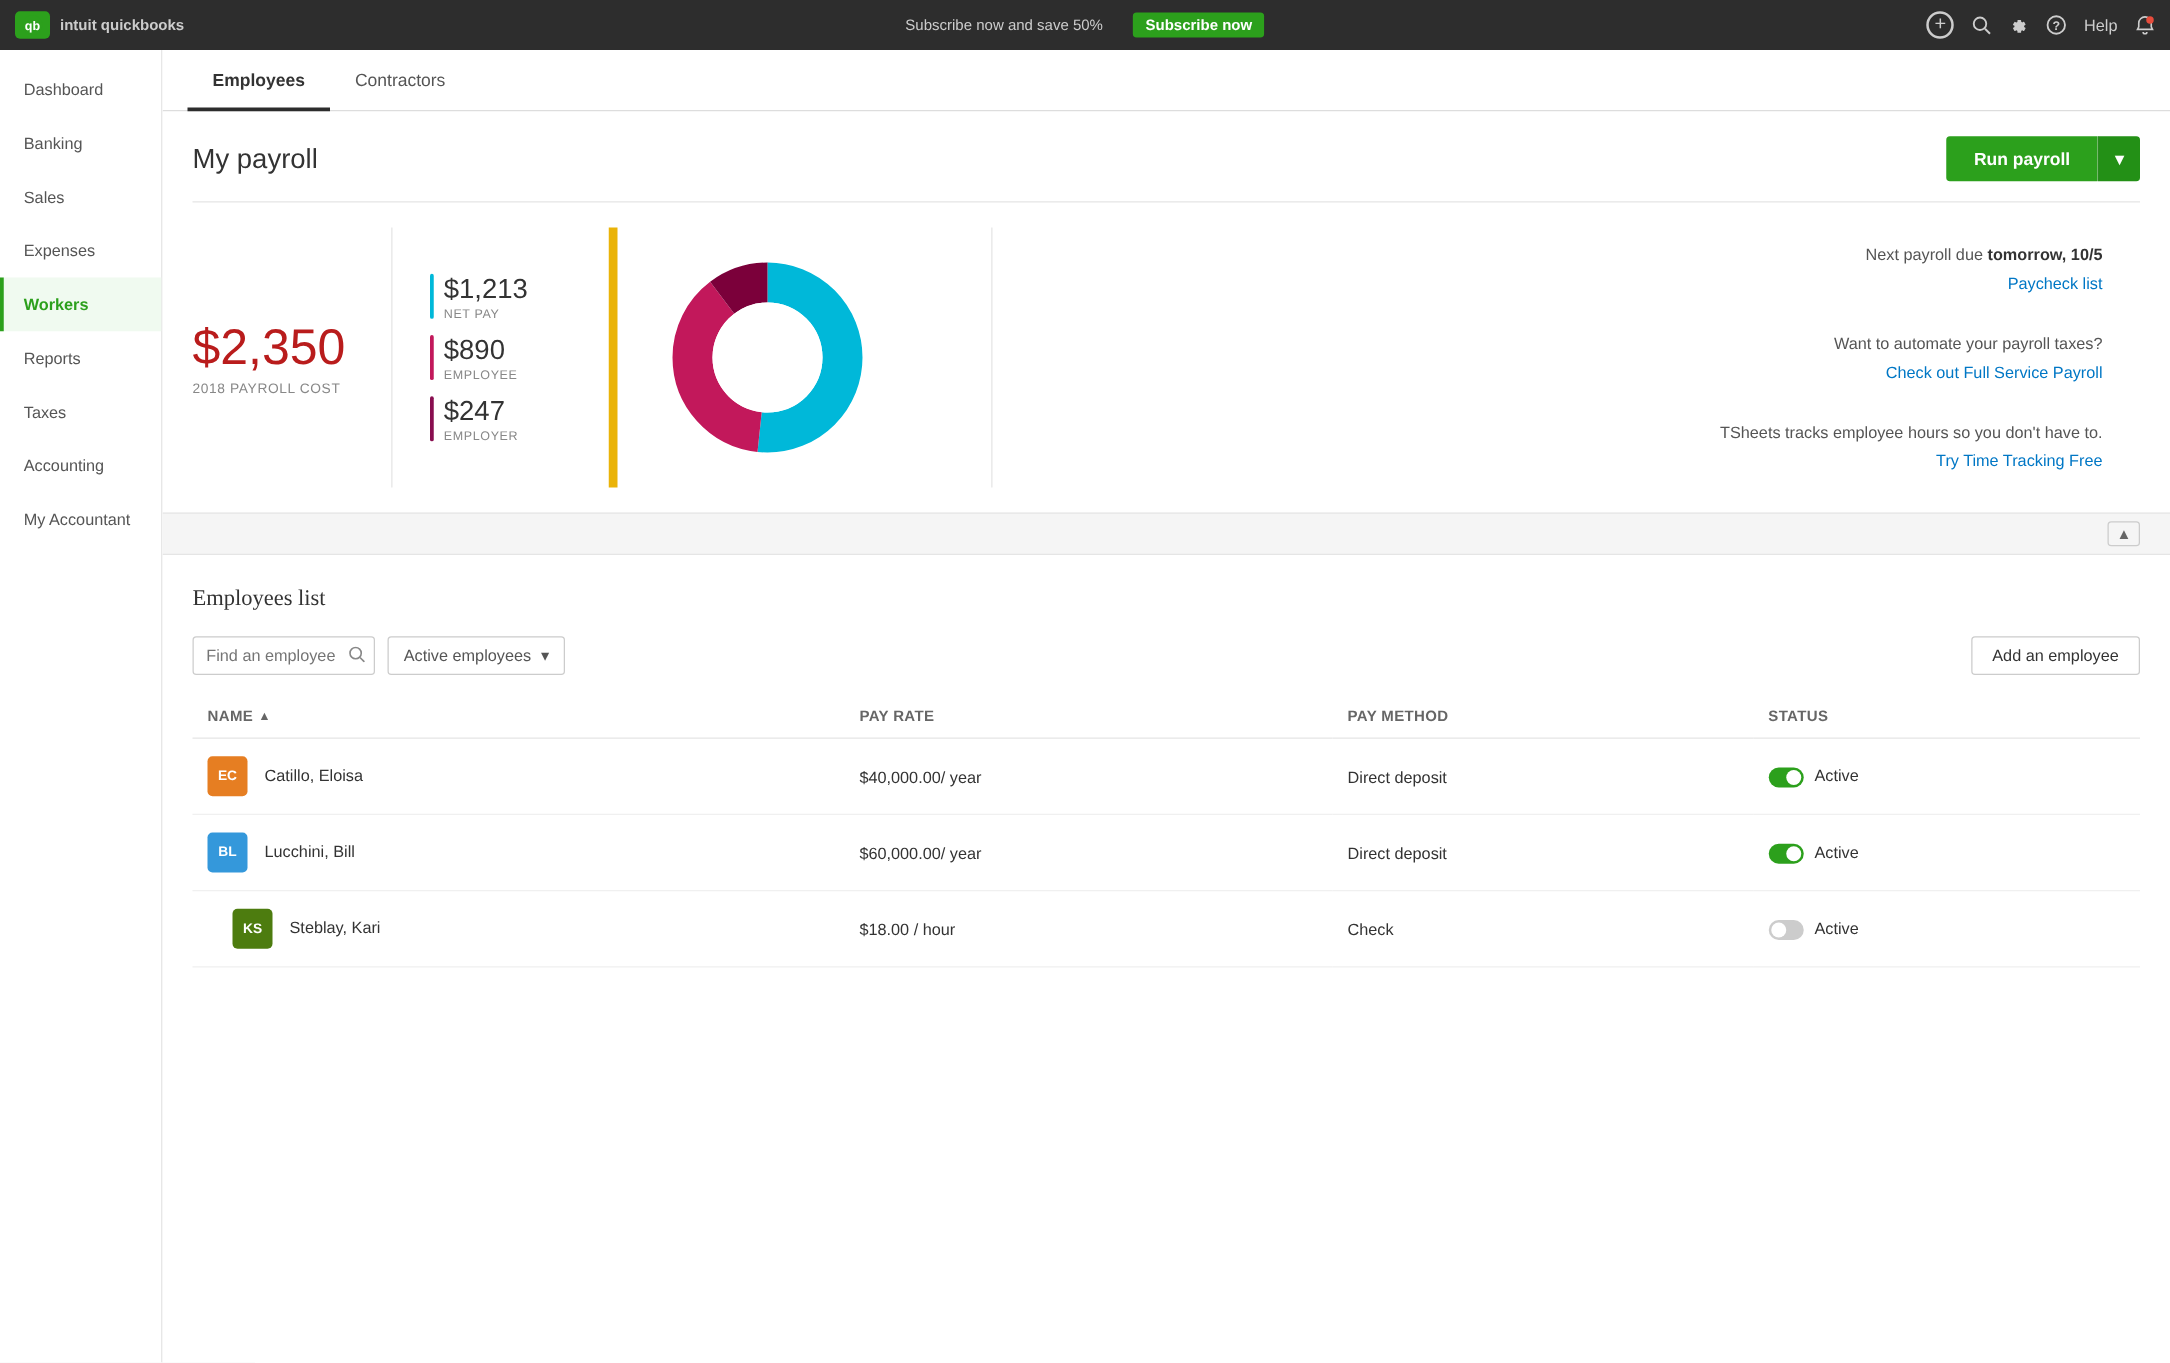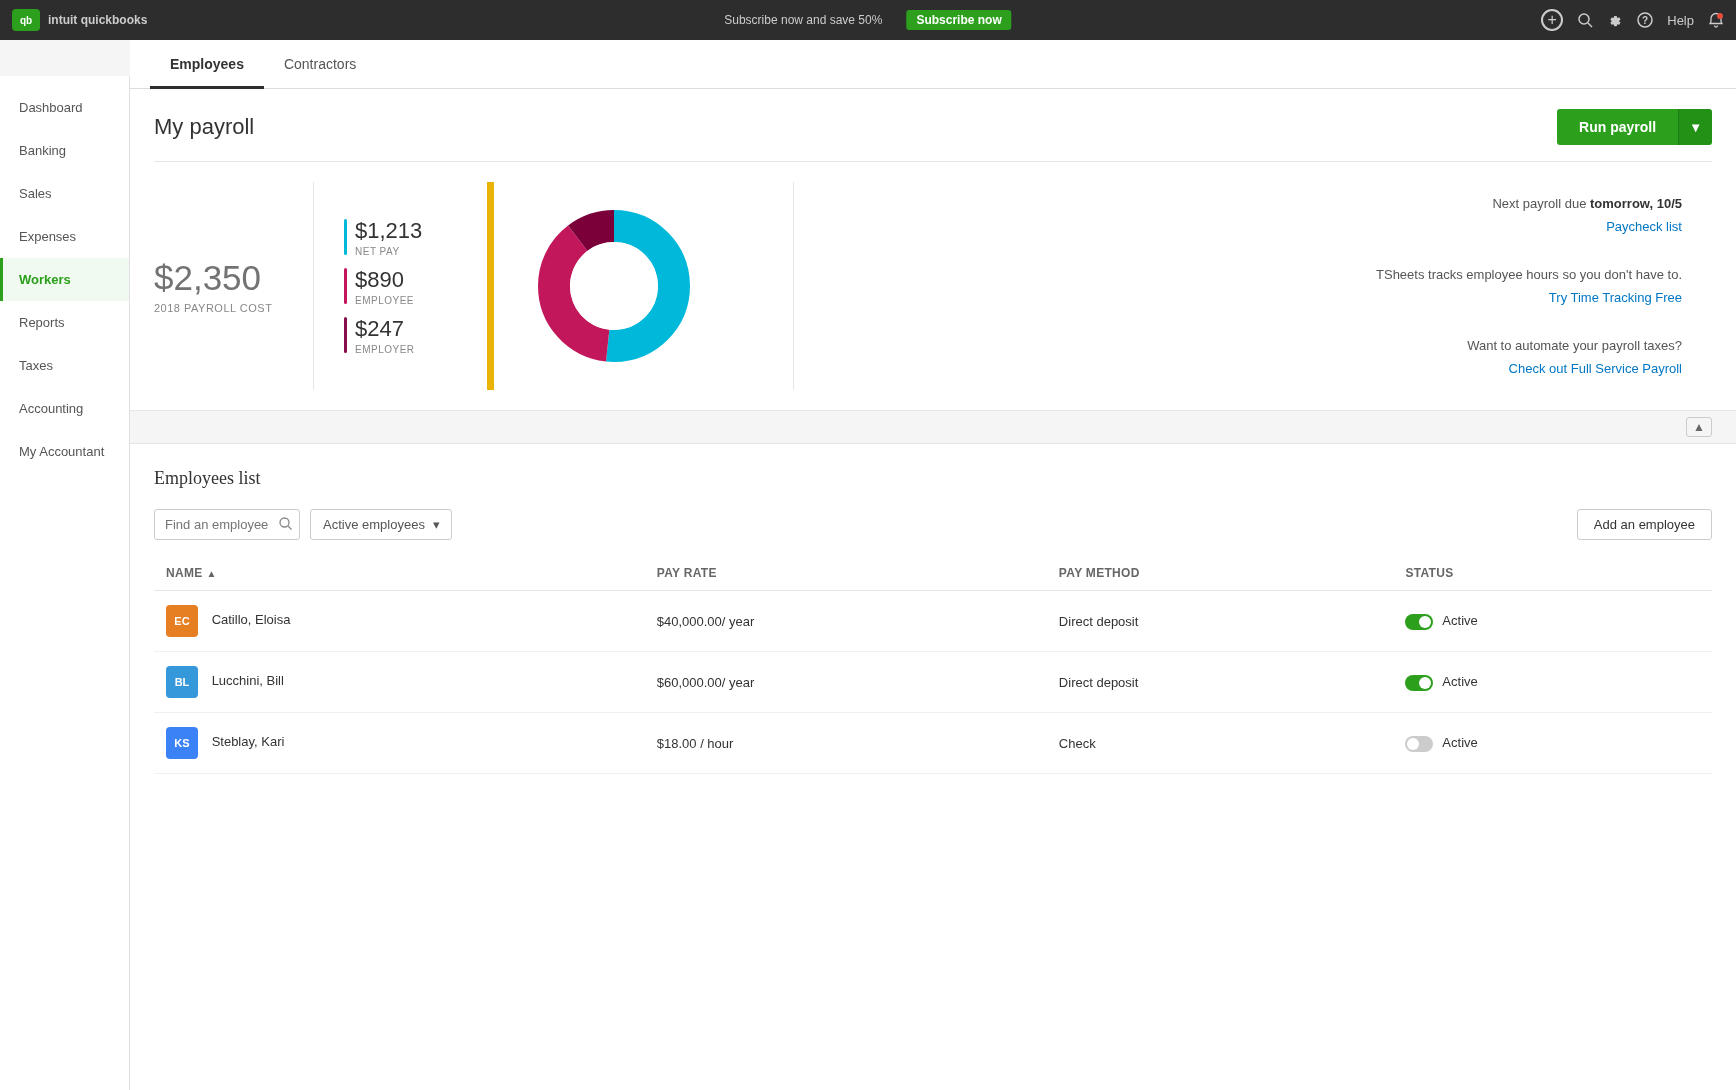--- a/index.html
+++ b/index.html
@@ -94,21 +94,20 @@
       height: calc(100vh - 40px);
     }
 
     
     .sidebar {
       width: 130px;
       background: white;
       border-right: 1px solid #e0e0e0;
       padding-top: 10px;
       flex-shrink: 0;
-      margin-top: 36px;
     }
     .sidebar-item {
       padding: 14px 16px;
       font-size: 13px;
       color: #555;
       cursor: pointer;
       border-left: 3px solid transparent;
     }
     .sidebar-item.active {
       color: #2ca01c;
@@ -196,23 +195,23 @@
     }
     .payroll-cost {
       display: flex;
       flex-direction: column;
       justify-content: center;
       padding-right: 30px;
       border-right: 1px solid #e5e5e5;
       min-width: 160px;
     }
     .payroll-cost-amount {
-      font-size: 35px;
+      font-size: 40px;
       font-weight: 300;
-      color: #737373;
+      color: #b91c1c;
     }
     .payroll-cost-label {
       font-size: 11px;
       color: #888;
       margin-top: 4px;
       letter-spacing: 0.5px;
     }
     .payroll-breakdown {
       padding: 0 30px;
       display: flex;
@@ -586,28 +585,28 @@
       </div>
 
       <div class="payroll-info-panel">
         <div class="info-row">
           <span>Next payroll due</span>
           <strong>tomorrow, 10/5</strong>
           <br>
           <a class="info-link">Paycheck list</a>
         </div>
         <div class="info-row">
+          <span>Want to automate your payroll taxes?</span>
+          <br>
+          <a class="info-link">Check out Full Service Payroll</a>
+        </div>
+        <div class="info-row">
           <span>TSheets tracks employee hours so you don't have to.</span>
           <br>
           <a class="info-link">Try Time Tracking Free</a>
-        </div>
-        <div class="info-row">
-          <span>Want to automate your payroll taxes?</span>
-          <br>
-          <a class="info-link">Check out Full Service Payroll</a>
         </div>
       </div>
     </div>
 
     <div class="collapse-toggle">
       <button class="collapse-btn">▲</button>
     </div>
 
     <div class="employees-list-section">
       <h2 class="section-title">Employees list</h2>
@@ -669,21 +668,21 @@
               <td>Direct deposit</td>
               <td>
     <span class="toggle-icon on">
       <span class="toggle-dot right"></span>
     </span>
     <span class="status-active">Active</span>
   </td>
             </tr>
             <tr>
               <td>
-    <span class="employee-avatar" style="background:#3b82f6;">KS</span>
+    <span class="employee-avatar" style="background:#4d7c0f;margin-left:20px;">KS</span>
     <span>Steblay, Kari</span>
   </td>
               <td>$18.00 / hour</td>
               <td>Check</td>
               <td>
     <span class="toggle-icon ">
       <span class="toggle-dot left"></span>
     </span>
     <span class="status-active">Active</span>
   </td>

